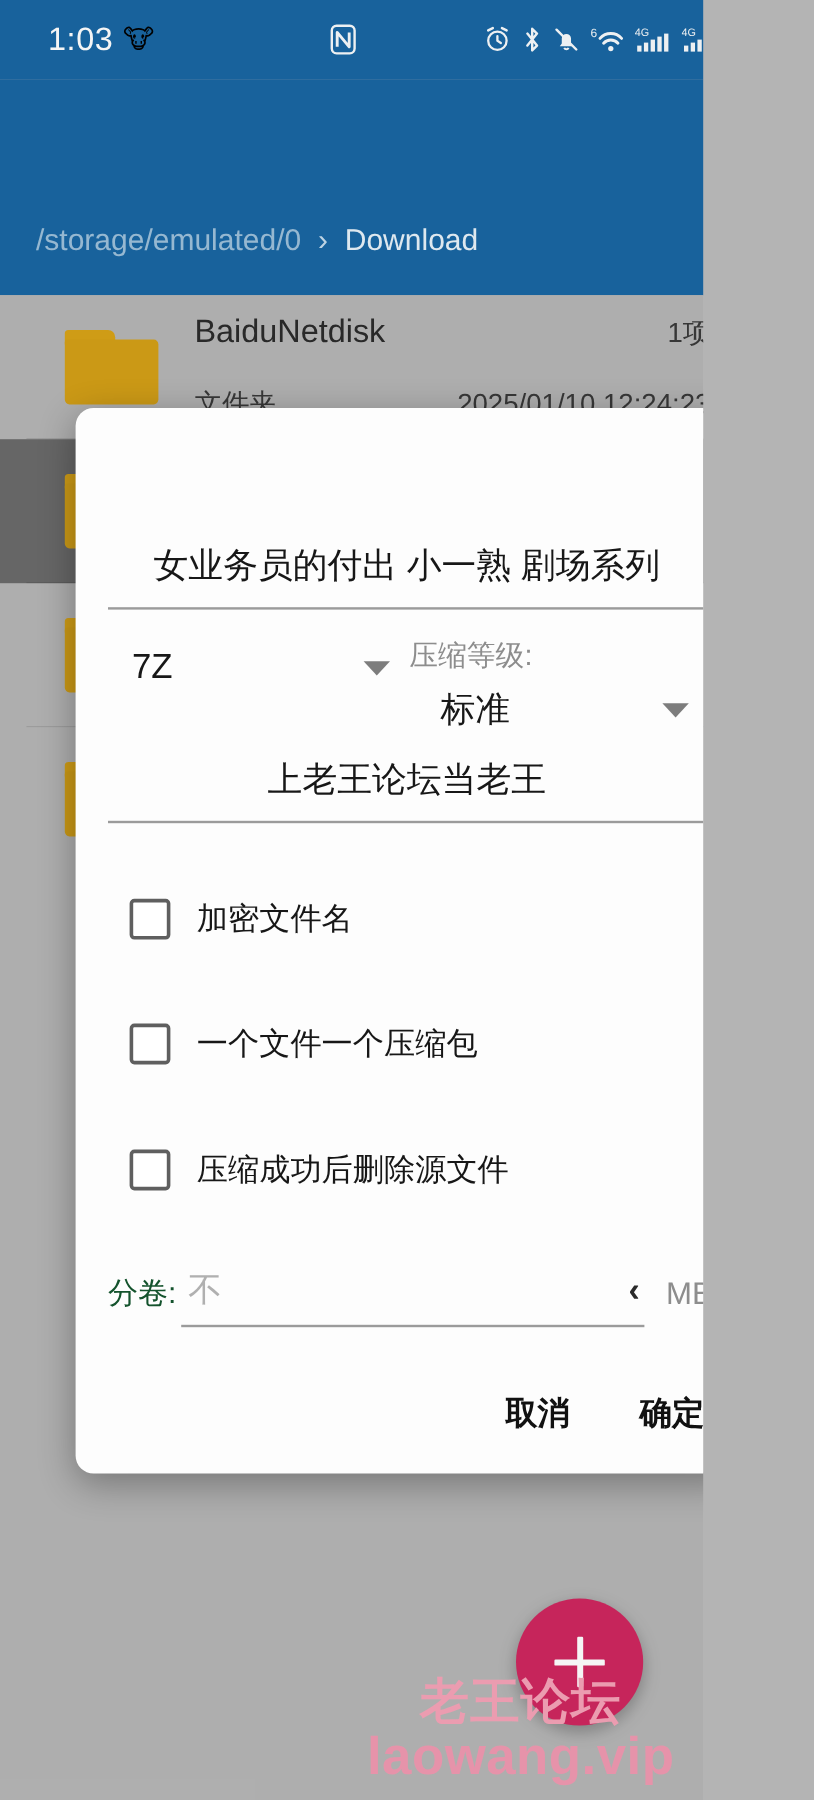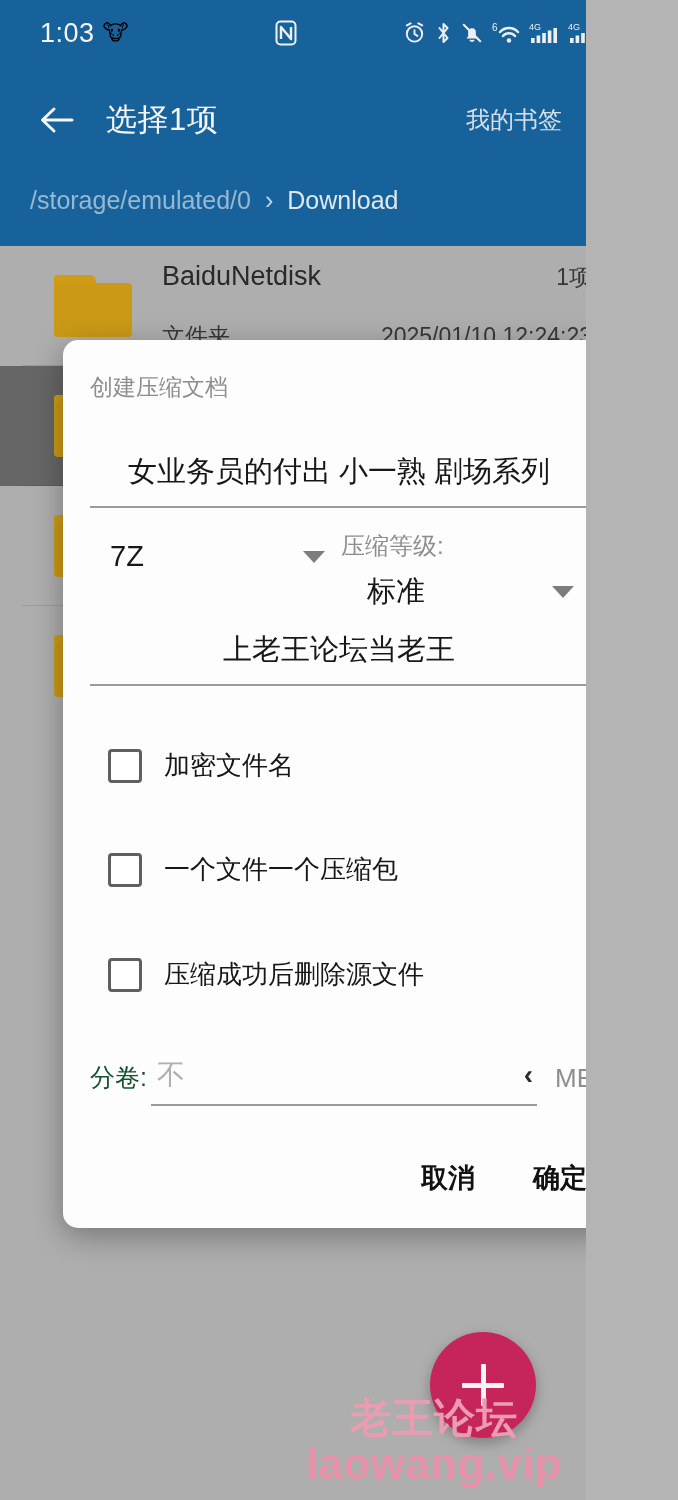--- a/index.html
+++ b/index.html
@@ -233,32 +233,20 @@
           <rect x="13.2" y="12" width="3.6" height="10" fill="#fff"></rect>
           <rect x="18.8" y="9.5" width="3.6" height="12.5" fill="#fff"></rect>
           <rect x="24.4" y="7" width="3.6" height="15" fill="#fff"></rect>
         </svg>
       </span>
       <span id="battery">26</span>
     </div>
   </div>
 
   <div id="app-bar">
-    <div id="appbar-row">
-      <div id="back-btn">
-        <svg width="38" height="32" viewBox="0 0 38 32">
-          <path d="M34 16 H5 M16 5 L4.5 16 L16 27" fill="none" stroke="#fff" stroke-width="3" stroke-linecap="round" stroke-linejoin="round"></path>
-        </svg>
-      </div>
-      <div id="appbar-title">选择1项</div>
-      <div id="appbar-actions">
-        <span class="appbar-action">我的书签</span>
-        <span class="appbar-action">粘贴</span>
-      </div>
-    </div>
     <div id="breadcrumb">
       <span id="crumb-path">/storage/emulated/0</span>
       <span id="crumb-sep">›</span>
       <span id="crumb-leaf">Download</span>
     </div>
   </div>
 
   <div id="file-list">
 
     <div class="file-row">
@@ -346,21 +334,20 @@
 
   <div id="watermark">
     <div id="wm-cn">老王论坛</div>
     <div id="wm-en">laowang.vip</div>
   </div>
 
   <div id="scrim"></div>
 
   <div id="dialog">
 
-    <div id="dlg-title">创建压缩文档</div>
 
     <div class="dlg-field" id="field-archive-name">
       <div class="field-value">女业务员的付出 小一熟 剧场系列</div>
       <div class="field-underline"></div>
     </div>
 
     <div id="row-selects">
       <div class="select-group">
         <div class="select-row">
           <span class="select-value" id="format-value">7Z</span>

